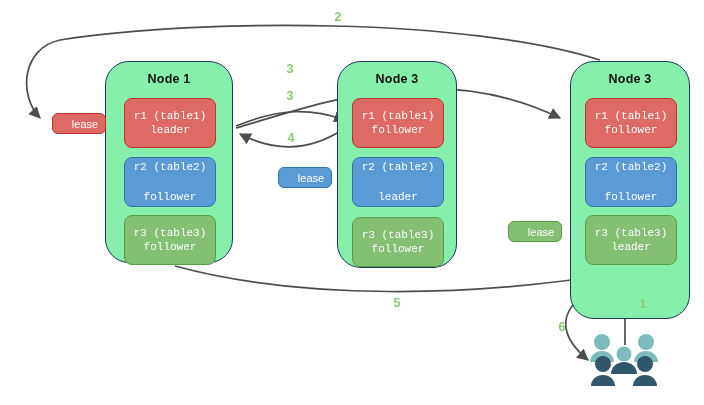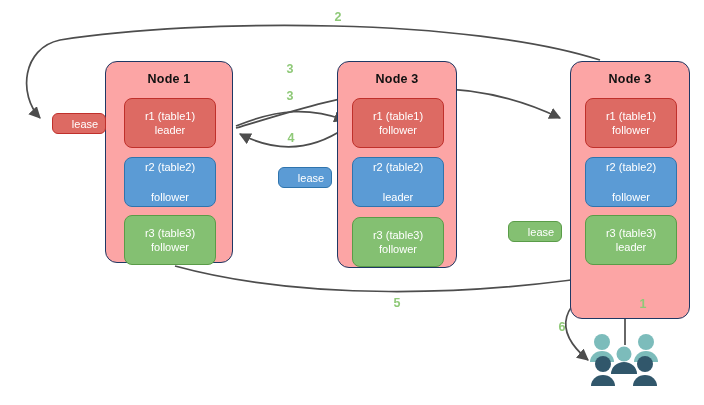--- a/index.html
+++ b/index.html
@@ -19,22 +19,22 @@
     position: absolute;
     left: 0;
     top: 0;
     width: 704px;
     height: 405px;
   }
   .node-box {
     position: absolute;
     box-sizing: border-box;
     border: 1.6px solid #1f3864;
-    border-radius: 12px;
-    background: #fca5a5;
+    border-radius: 24px;
+    background: #86efac;
   }
   .node-title {
     position: absolute;
     left: 0;
     right: 0;
     top: 10px;
     text-align: center;
     font-size: 12.5px;
     font-weight: bold;
     color: #111111;
@@ -45,20 +45,21 @@
     box-sizing: border-box;
     border-radius: 8px;
     display: flex;
     flex-direction: column;
     align-items: center;
     justify-content: center;
     color: #ffffff;
     font-size: 11px;
     line-height: 14px;
     text-align: center;
+    font-family: Liberation Mono, monospace;
   }
   .replica .l2 { display: block; }
   .rep-red   { background: #dd6a63; border: 1.4px solid #c0302b; }
   .rep-blue  { background: #5b9bd5; border: 1.4px solid #2f74ad; gap: 16px; }
   .rep-green { background: #84c072; border: 1.4px solid #5a9c48; text-align: center; }
   .lease {
     position: absolute;
     box-sizing: border-box;
     border-radius: 6px;
     display: flex;

